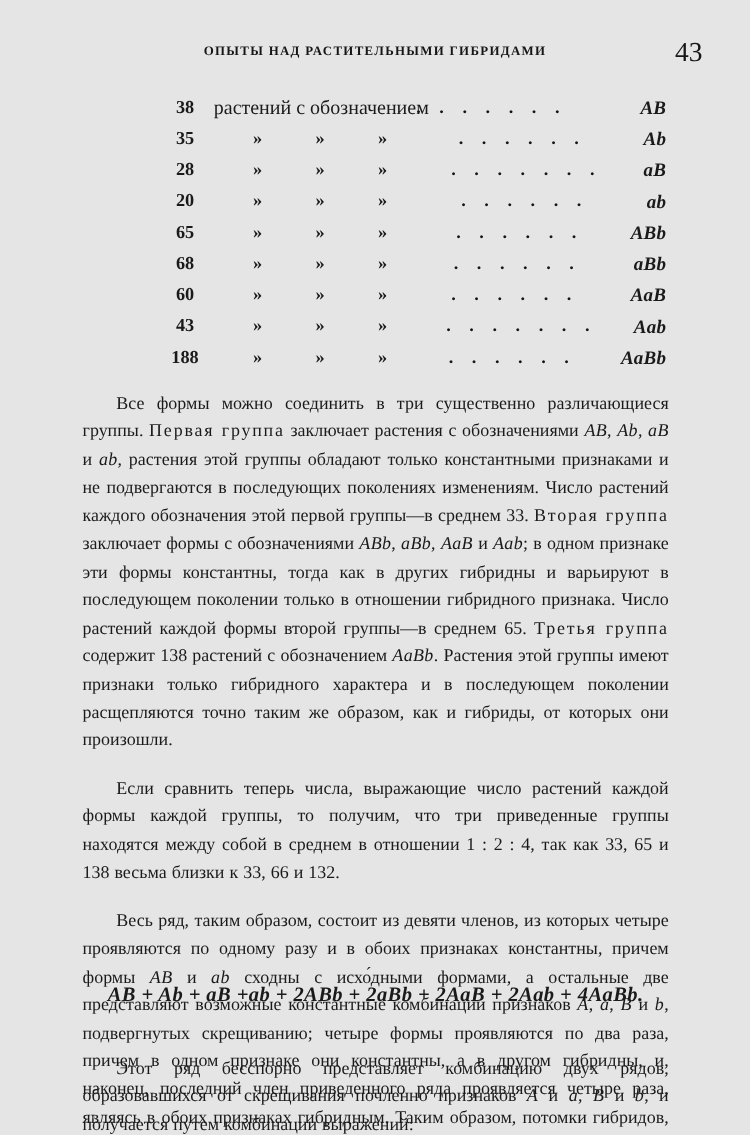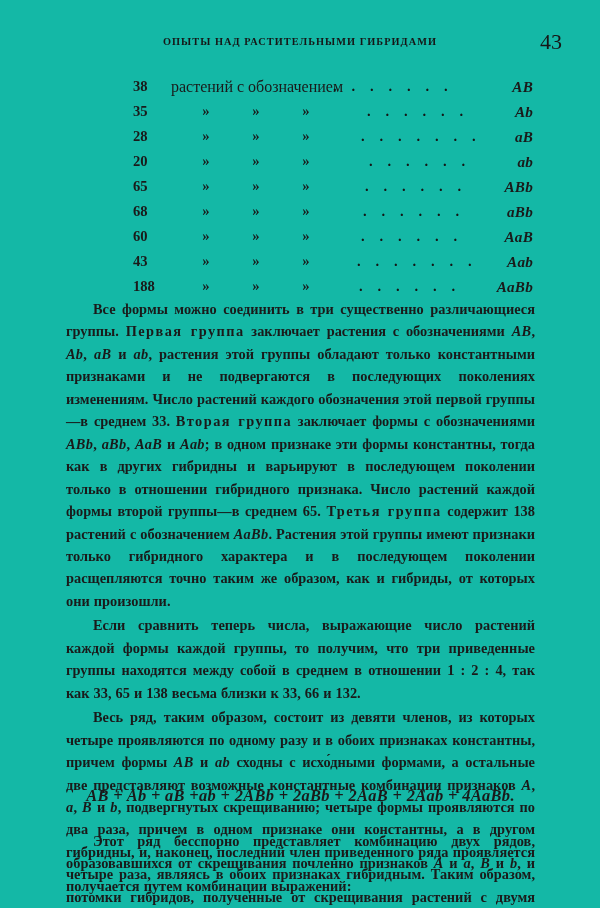--- a/index.html
+++ b/index.html
@@ -12,21 +12,21 @@
     height: 908px;
     font-family: "Liberation Serif", "DejaVu Serif", serif;
     color: #1a1a1a;
     overflow: hidden;
     position: relative;
   }
   .page {
     position: relative;
     width: 600px;
     height: 908px;
-    background: #14b8a6;
+    background: #e5e5e5;
   }
 
   
   .runhead {
     position: absolute;
     left: 0;
     top: 36px;
     width: 600px;
     height: 18px;
   }
@@ -61,21 +61,21 @@
   .trow {
     position: relative;
     height: 25px;
     line-height: 25px;
     white-space: nowrap;
   }
   .c-count {
     position: absolute;
     left: 0;
     width: 30px;
-    text-align: left;
+    text-align: center;
     font-size: 14.6px;
     font-weight: 700;
   }
   .c-label {
     position: absolute;
     left: 38px;
     font-size: 16px;
     font-weight: 400;
     white-space: nowrap;
   }
@@ -110,26 +110,26 @@
   .trow.r9 .c-dots { left: 226px; }
 
   
   .body {
     position: absolute;
     left: 66px;
     top: 296px;
     width: 469px;
   }
   p.para {
-    margin: 2px 0 0 0;
+    margin: 16px 0 0 0;
     font-size: 14.35px;
     line-height: 22.45px;
     text-align: justify;
     text-indent: 27px;
-    font-weight: 700;
+    font-weight: 400;
     letter-spacing: 0.02px;
     word-spacing: 0.4px;
     -webkit-hyphens: none;
     hyphens: none;
   }
   p.para i {
     font-style: italic;
     letter-spacing: 0.3px;
   }
   .spaced {

